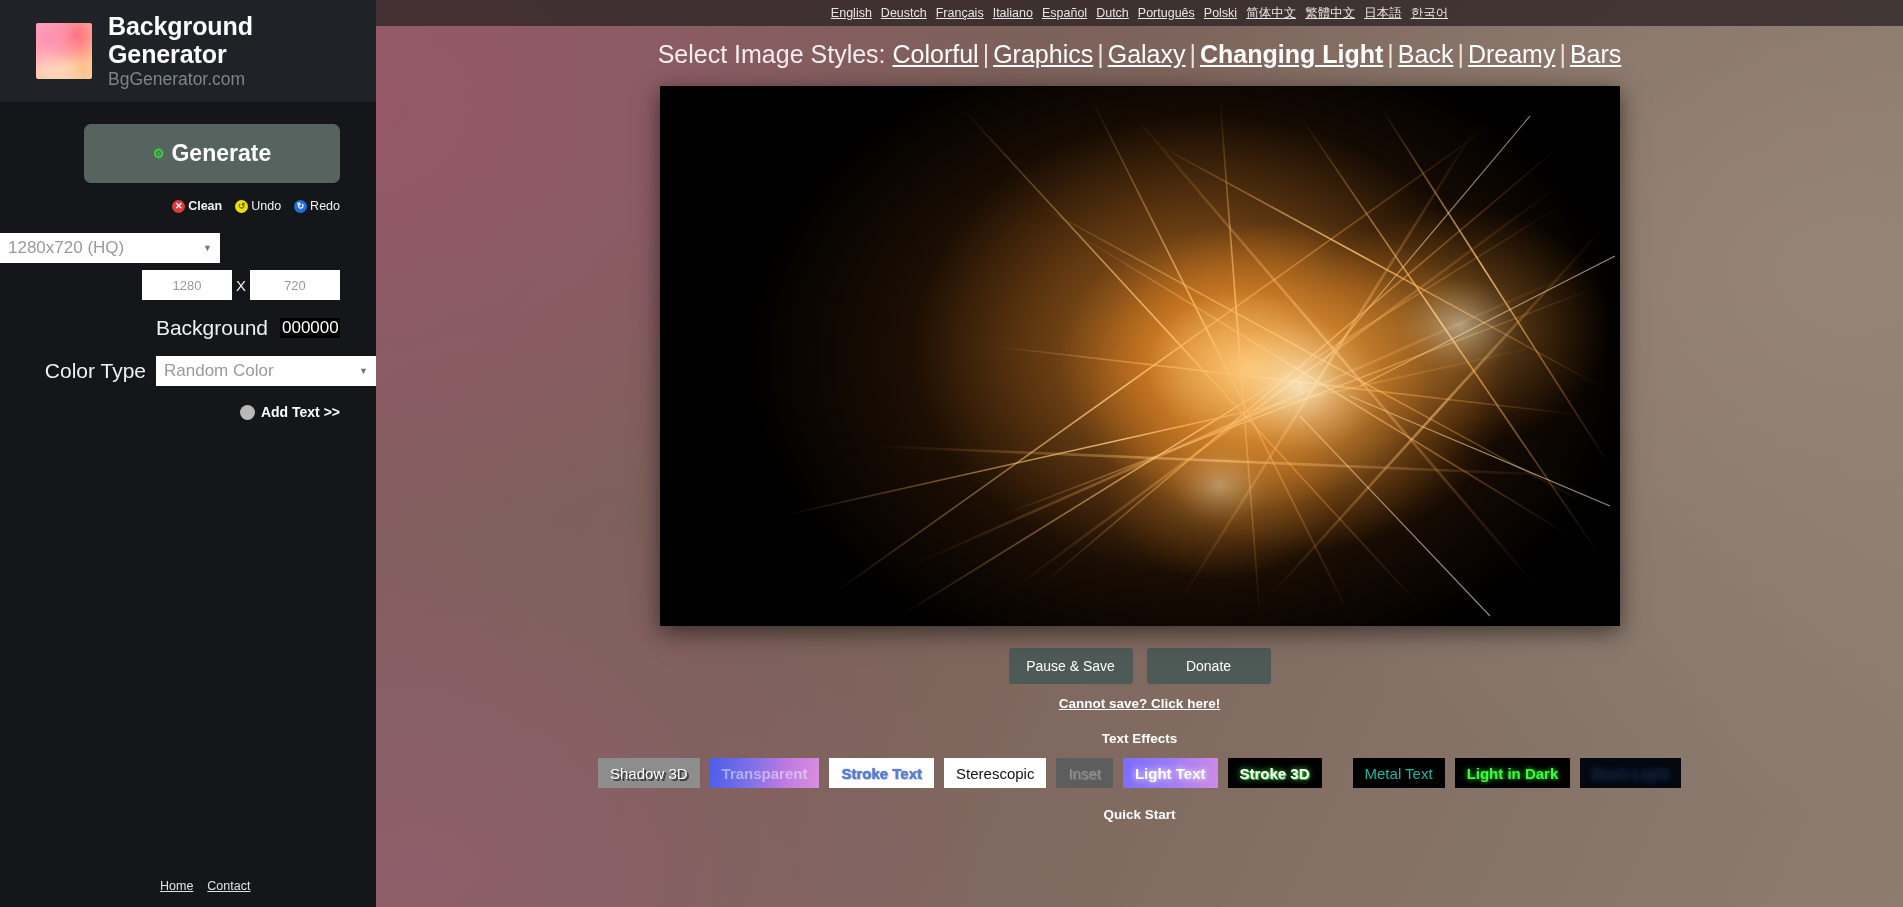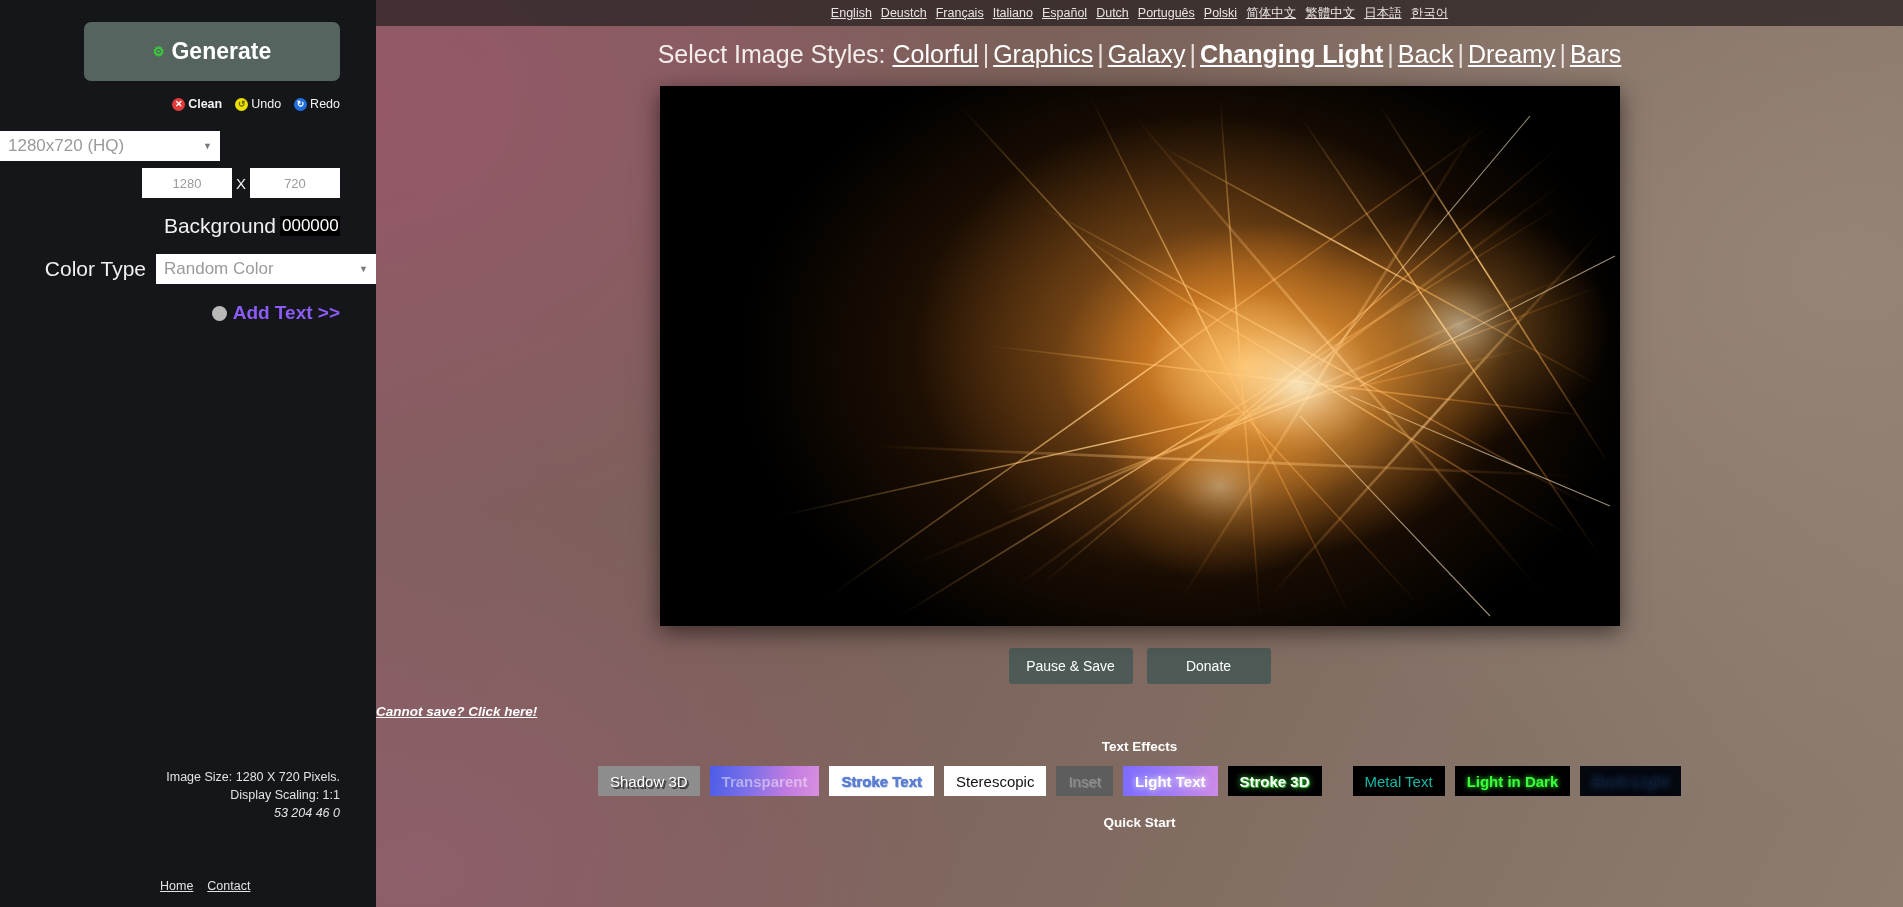--- a/index.html
+++ b/index.html
@@ -146,21 +146,21 @@
     font-family: "Liberation Sans", sans-serif;
   }
   #dims-row .xsep {
     width: 18px; display: flex; align-items: center; justify-content: center;
     color: #f0f0f0; font-size: 15px;
   }
 
   #bg-row {
     margin-top: 16px; padding-right: 36px;
     display: flex; justify-content: flex-end; align-items: center;
-    gap: 4px;
+    gap: 12px;
   }
   #bg-row .lbl { font-size: 21px; color: #f0f0f0; }
   #bg-hex {
     width: 60px; height: 20px;
     background: #000000;
     border: none; outline: none;
     color: #ffffff; font-size: 17px;
     text-align: center;
     font-family: "Liberation Sans", sans-serif;
     caret-color: #ffffff;
@@ -177,21 +177,21 @@
     margin-top: 18px; padding-right: 36px;
     display: flex; justify-content: flex-end; align-items: center;
     gap: 6px;
     cursor: pointer;
   }
   #addtext-row .tri {
     width: 15px; height: 15px; border-radius: 50%;
     background: #b9b9b9;
     display: inline-block;
   }
-  #addtext-row .lbl { font-size: 19px; font-weight: bold; color: #8b5cf6; }
+  #addtext-row .lbl { font-size: 14px; font-weight: bold; color: #ffffff; }
 
   #size-info {
     position: absolute; left: 0; right: 36px; top: 768px;
     text-align: right;
     font-size: 12.5px; color: #e2e2e2;
     line-height: 1.45;
   }
   #size-info .coords { font-style: italic; }
 
   #side-footer {
@@ -247,22 +247,22 @@
     background: #4d5a55;
     border: none; border-radius: 3px;
     color: #ffffff;
     font-size: 14px;
     padding: 10px 0;
     width: 124px;
     cursor: pointer;
     font-family: "Liberation Sans", sans-serif;
   }
   #cannot-save {
-    margin-top: 18px;
-    font-style: italic;
+    margin-top: 10px;
+    text-align: center;
   }
   #cannot-save a {
     color: #ffffff; font-size: 13.5px; font-weight: bold;
     text-decoration: underline; cursor: pointer;
   }
 
   #text-effects-label, #quickstart-label {
     text-align: center;
     color: #ffffff;
     font-size: 13.5px;
@@ -317,20 +317,27 @@
       <a>Português</a>
       <a>Polski</a>
       <a>简体中文</a>
       <a>繁體中文</a>
       <a>日本語</a>
       <a>한국어</a>
     </div>
 
   <div id="sidebar">
 
+    <div id="brand">
+      <div id="brand-logo"></div>
+      <div id="brand-text">
+        <div id="brand-title">Background Generator</div>
+        <div id="brand-sub">BgGenerator.com</div>
+      </div>
+    </div>
 
     <button id="generate-btn"><span class="gear">⚙</span><span>Generate</span></button>
 
     <div id="undo-row">
         <span class="act bold">
           <span class="dot red">✕</span>
           <span>Clean</span>
         </span>
         <span class="act">
           <span class="dot yellow">↺</span>
@@ -367,25 +374,20 @@
         <span>Random Color</span>
         <span class="caret">▼</span>
       </div>
     </div>
 
     <div id="addtext-row">
       <span class="tri"></span>
       <span class="lbl">Add Text &gt;&gt;</span>
     </div>
 
-    <div id="size-info">
-      <div>Image Size: 1280 X 720 Pixels.</div>
-      <div>Display Scaling: 1:1</div>
-      <div class="coords">53 204 46 0</div>
-    </div>
 
     <div id="side-footer">
         <a>Home</a>
         <a>Contact</a>
       </div>
   </div>
 
   <div id="main">
 
     <div id="styles-row">

